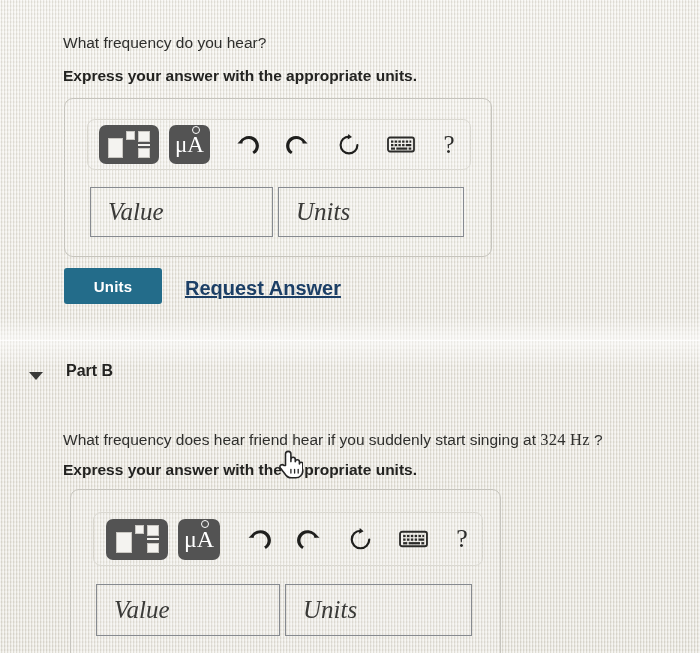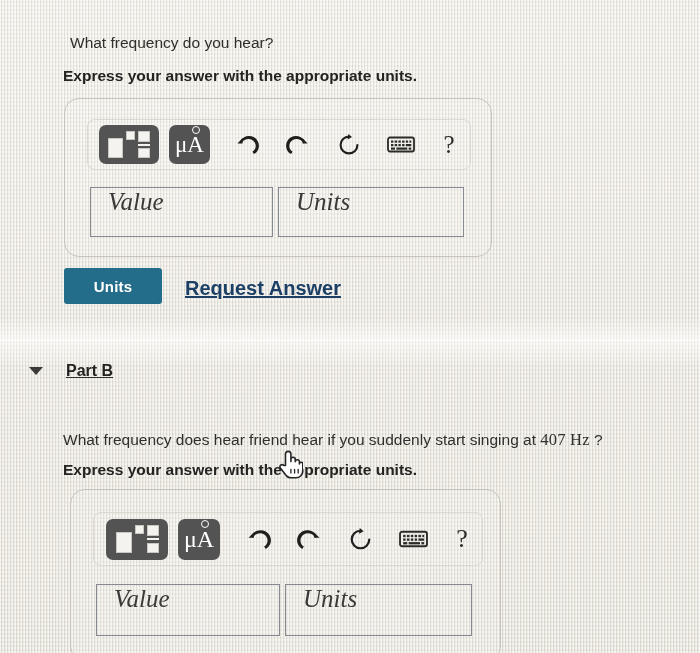--- a/index.html
+++ b/index.html
@@ -70,21 +70,21 @@
   .mathtex {
     font-family: "Liberation Serif", serif;
     font-size: 16.5px;
     letter-spacing: 0.2px;
   }
 
   
   .answer-panel {
     position: absolute;
     border: 1px solid #c6c4bd;
-    border-radius: 15px;
+    border-radius: 9px;
     background: rgba(255,255,255,0.10);
     box-sizing: border-box;
   }
   .toolbar {
     position: absolute;
     border: 1px solid #dbd9d2;
     border-radius: 8px;
     box-sizing: border-box;
     display: flex;
     align-items: center;
@@ -142,20 +142,21 @@
 
   
   .fieldrow {
     position: absolute;
     display: flex;
   }
   .field {
     border: 1px solid #868a90;
     box-sizing: border-box;
     display: flex;
+    align-items: center;
     background: rgba(255,255,255,0.06);
   }
   .field span {
     font-family: "Liberation Serif", serif;
     font-style: italic;
     color: #3a3a38;
     white-space: nowrap;
   }
 
   
@@ -182,22 +183,21 @@
     font-weight: bold;
     text-decoration: underline;
     cursor: pointer;
     white-space: nowrap;
   }
 
   
   .part-header {
     position: absolute;
     display: flex;
-    align-items: center;
-    text-decoration: underline;
+    align-items: flex-end;
   }
   .caret {
     width: 0; height: 0;
     border-left: 7px solid transparent;
     border-right: 7px solid transparent;
     border-top: 8px solid #3a3a38;
     cursor: pointer;
   }
   .part-label {
     font-size: 16px;
@@ -220,21 +220,21 @@
   }
 </style>
 </head>
 <body>
 
 <div class="page-texture"></div>
 <div class="glare"></div>
 
 <div class="content">
 
-  <div class="q-text" style="left:63px; top:33px;margin-left:7px;">What frequency do you hear?</div>
+  <div class="q-text" style="left:63px; top:33px;">What frequency do you hear?</div>
 
   <div class="q-bold" style="left:63px; top:66px;">Express your answer with the appropriate units.</div>
 
   <div class="answer-panel" style="left:64px; top:98px; width:428px; height:159px;">
 
     <div class="toolbar" style="left:22px; top:20px; width:384px; height:51px;">
 
       <div class="tb-btn" style="margin-left:11px; width:60px; height:39px;">
         <div class="tmpl" style="width:42px; height:27px;">
           <i style="left:0px;  top:7px;  width:15px; height:20px;"></i>
@@ -314,21 +314,21 @@
   <div class="req-link" style="left:185px; top:277px;">Request Answer</div>
 
   <div class="divider" style="top:340px;"></div>
 
   <div class="part-header" style="left:29px; top:362px;">
     <div class="caret"></div>
     <div class="part-label" style="margin-left:23px;">Part B</div>
   </div>
 
   <div class="q-text" style="left:63px; top:430px;">
-    <span>What frequency does hear friend hear if you suddenly start singing at </span><span class="mathtex">407 Hz</span><span> ?</span>
+    <span>What frequency does hear friend hear if you suddenly start singing at </span><span class="mathtex">324 Hz</span><span> ?</span>
   </div>
 
   <div class="q-bold" style="left:63px; top:460px;">Express your answer with the appropriate units.</div>
 
   <div class="answer-panel" style="left:70px; top:489px; width:431px; height:172px;">
 
     <div class="toolbar" style="left:22px; top:22px; width:390px; height:54px;">
 
       <div class="tb-btn" style="margin-left:12px; width:62px; height:41px;">
         <div class="tmpl" style="width:43px; height:28px;">

